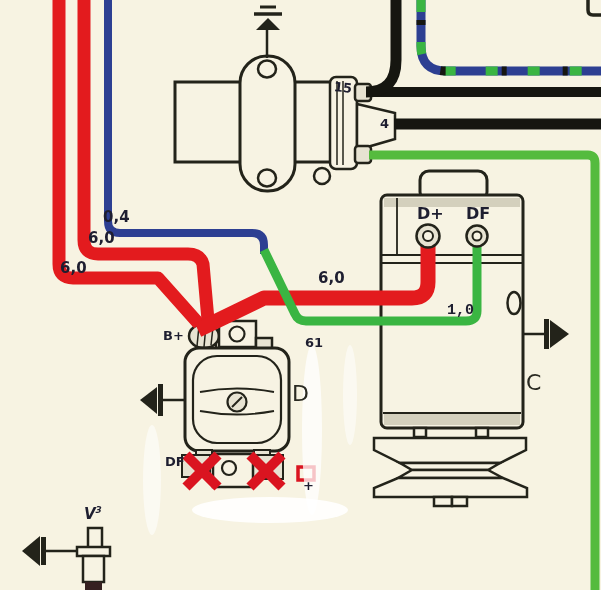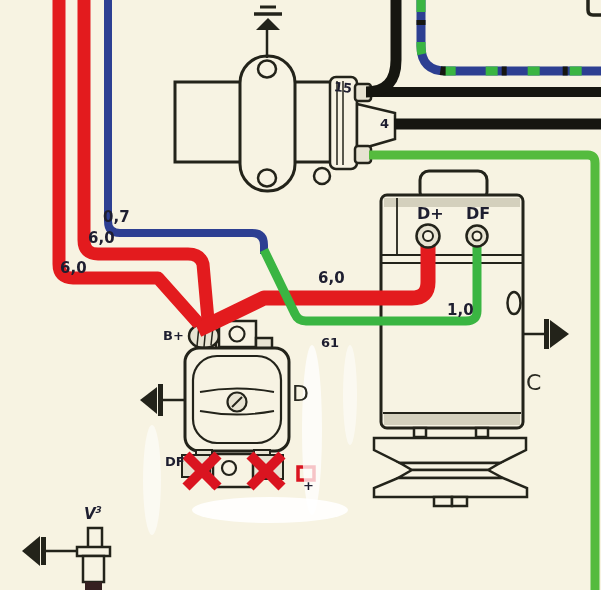--- a/index.html
+++ b/index.html
@@ -181,33 +181,33 @@
   </g>
 
   <g>
     <ellipse cx="312" cy="430" rx="10" ry="85" class="streak" opacity="0.75"></ellipse>
     <ellipse cx="270" cy="510" rx="78" ry="13" class="streak" opacity="0.9"></ellipse>
     <ellipse cx="152" cy="480" rx="9" ry="55" class="streak" opacity="0.55"></ellipse>
     <ellipse cx="350" cy="395" rx="7" ry="50" class="streak" opacity="0.5"></ellipse>
   </g>
 </svg>
 
-<div class="lbl" style="left:103px;top:210px;">0,7</div>
+<div class="lbl" style="left:103px;top:210px;">0,4</div>
 <div class="lbl" style="left:88px;top:231px;">6,0</div>
 <div class="lbl" style="left:60px;top:261px;">6,0</div>
 <div class="lbl" style="left:318px;top:271px;">6,0</div>
-<div class="lbl" style="left:447px;top:303px;">1,0</div>
+<div class="lbl" style="left:447px;top:303px;font-family:Liberation Mono, monospace;">1,0</div>
 
 <div class="lbl small" style="left:334px;top:81px;transform:rotate(6deg);">15</div>
 <div class="lbl small" style="left:380px;top:117px;">4</div>
 
 <div class="lbl" style="left:417px;top:206px;font-size:16px;">D+</div>
 <div class="lbl" style="left:466px;top:206px;font-size:16px;">DF</div>
 <div class="lbl big" style="left:526px;top:372px;">C</div>
 
 <div class="lbl small" style="left:163px;top:329px;">B+</div>
-<div class="lbl small" style="left:290px;top:336px;padding-left:31px;">61</div>
+<div class="lbl small" style="left:274px;top:336px;padding-left:31px;">61</div>
 <div class="lbl big" style="left:292px;top:383px;">D</div>
 <div class="lbl small" style="left:165px;top:455px;">DF</div>
 <div class="lbl small" style="left:303px;top:479px;">+</div>
 
 <div class="lbl" style="left:84px;top:506px;font-style:italic;"><span>V</span><sup>3</sup></div>
 </div>
 
 </body></html>

